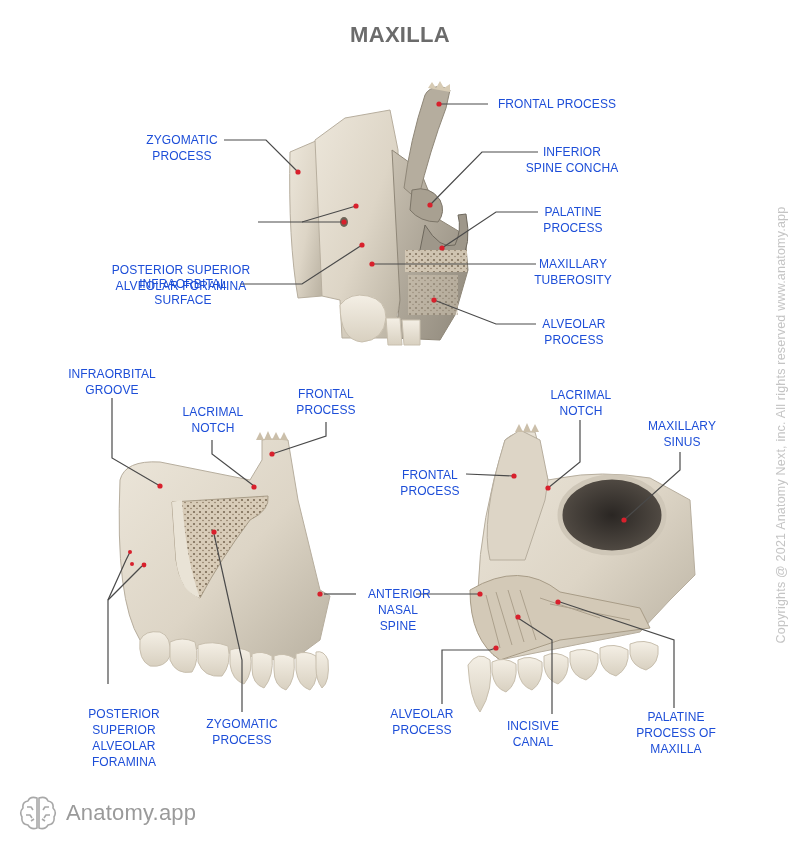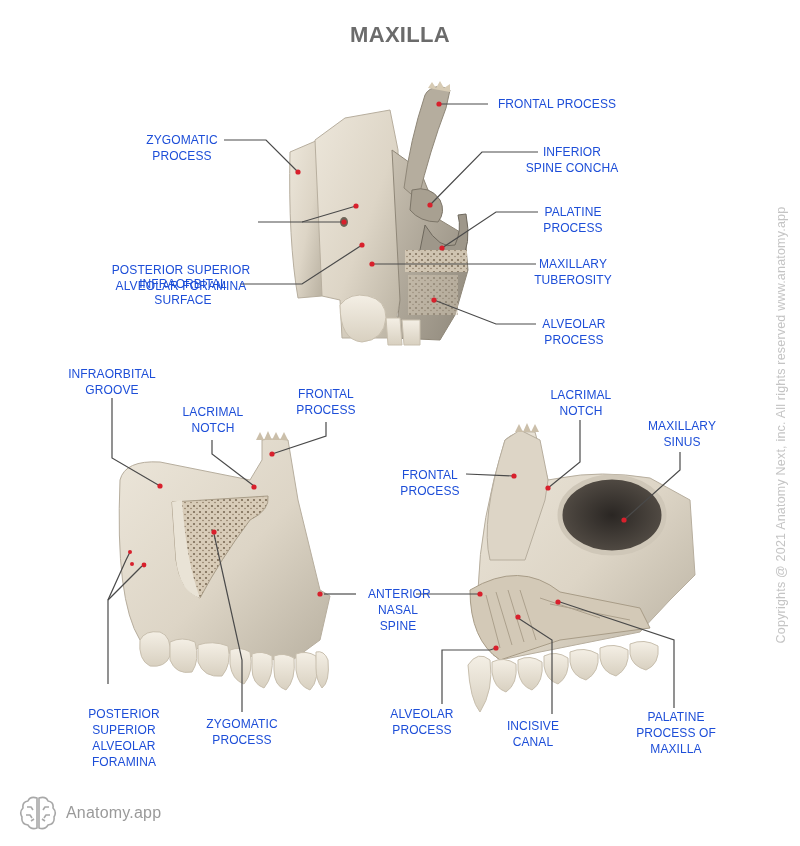--- a/index.html
+++ b/index.html
@@ -19,21 +19,21 @@
 
   svg.art { position: absolute; left: 0; top: 0; width: 800px; height: 846px; }
 
   .watermark {
     position: absolute; left: 781px; top: 425px;
     transform: translate(-50%, -50%) rotate(-90deg);
     font-size: 12.5px; color: #c4c4c4; white-space: nowrap; letter-spacing: 0.2px;
   }
 
   .brand { position: absolute; left: 18px; top: 795px; display: flex; align-items: center; gap: 8px; }
-  .brand-name { font-size: 16px; color: #9a9a9a; letter-spacing: 0.2px; }
+  .brand-name { font-size: 22px; color: #9a9a9a; letter-spacing: 0.2px; }
 </style>
 </head>
 <body>
 
 <div class="title">MAXILLA</div>
 
 <svg class="art" viewBox="0 0 800 846">
   <defs>
     <linearGradient id="boneG" x1="0" y1="0" x2="1" y2="1">
       <stop offset="0" stop-color="#ece6da"></stop>

